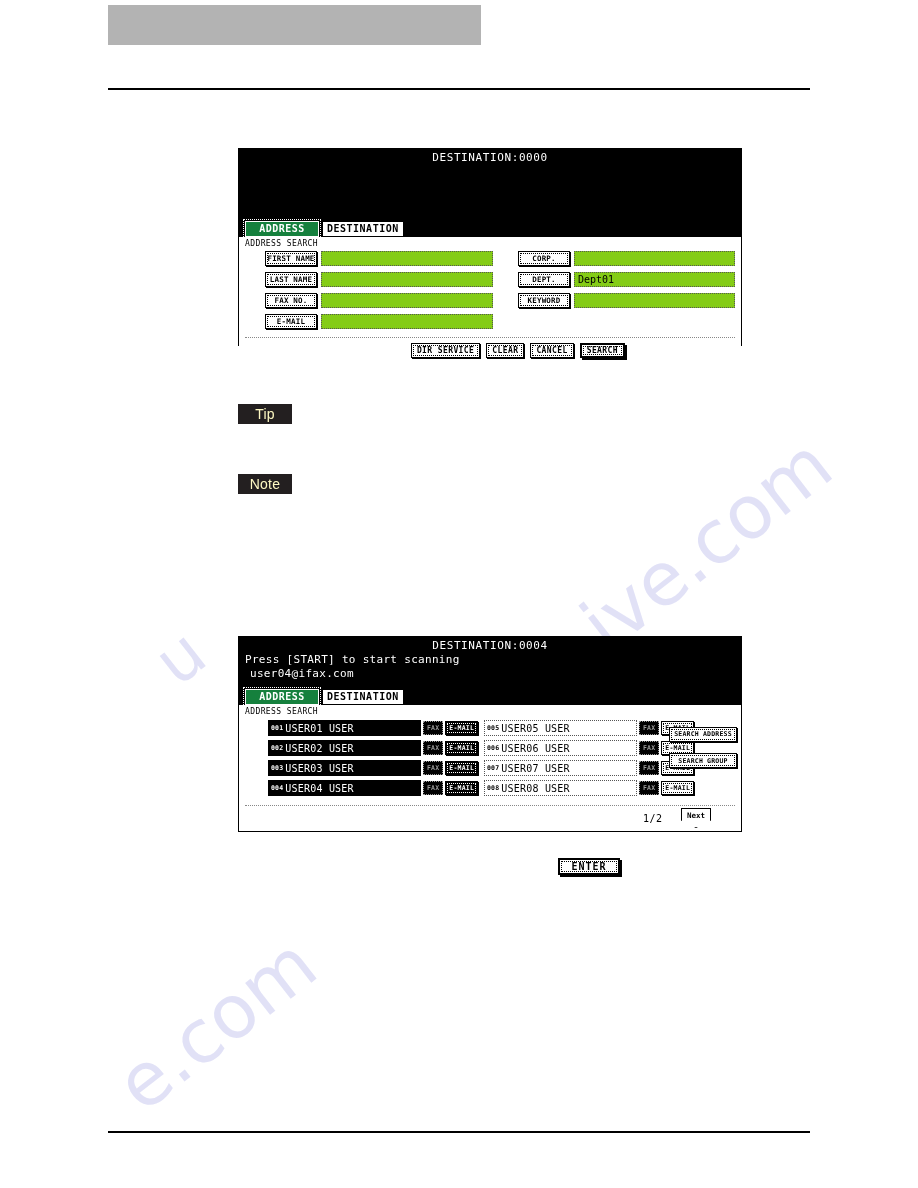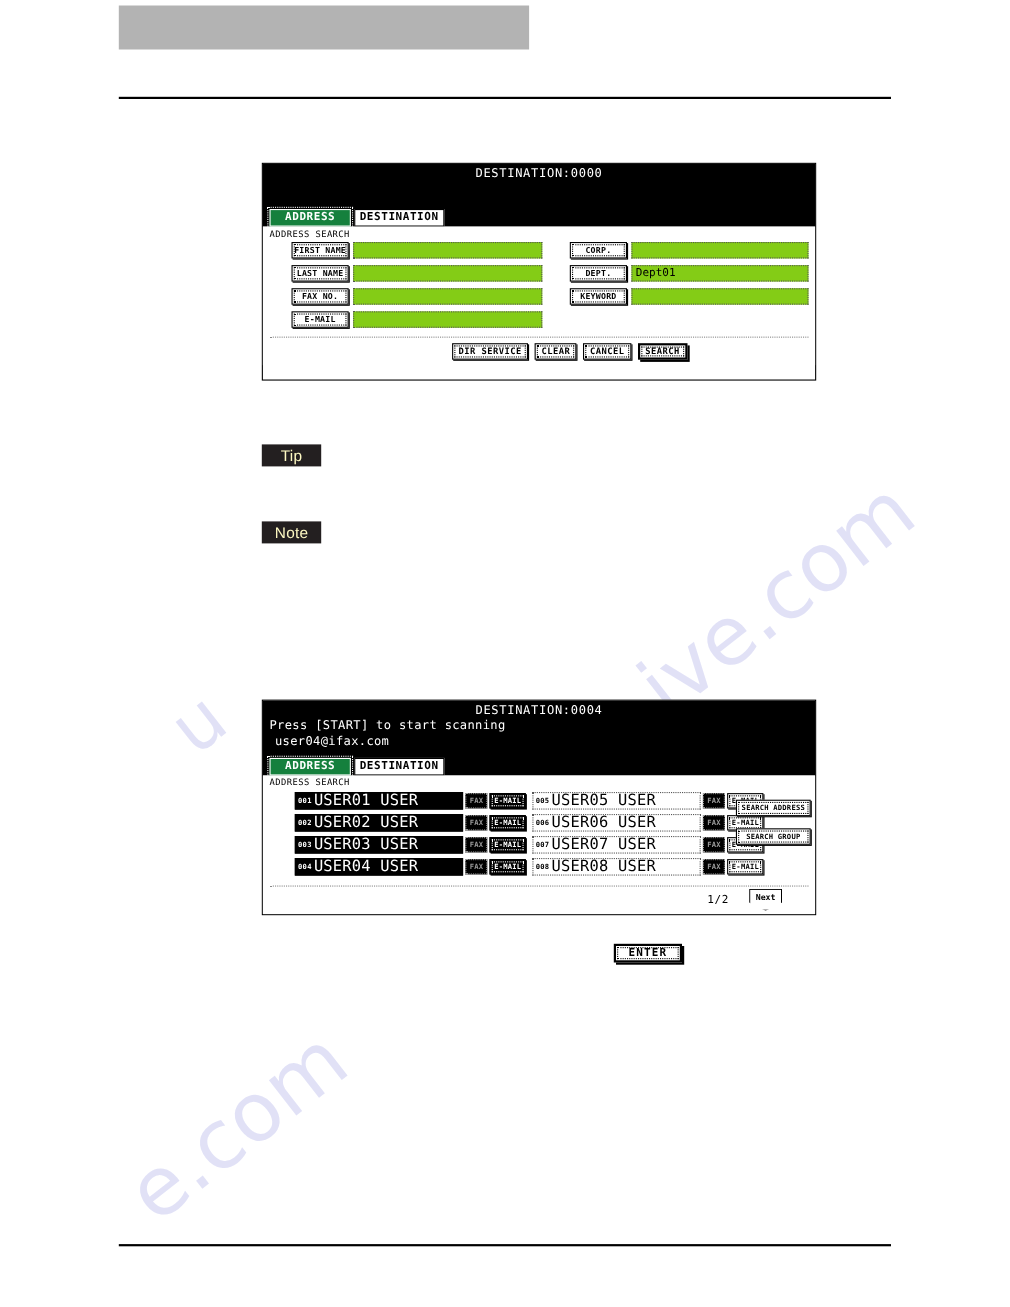--- a/index.html
+++ b/index.html
@@ -55,21 +55,21 @@
     font-family:"DejaVu Sans Mono", monospace;
     box-sizing:border-box;
   }
   .lcd-1{left:238px;top:148px;width:504px;height:198px;}
   .lcd-2{left:238px;top:636px;width:504px;height:196px;}
 
   .lcd-top{
     background:#000000;color:#ffffff;position:relative;
     width:100%;box-sizing:border-box;
   }
-  .lcd-1 .lcd-top{height:57px;padding-left:32px;}
+  .lcd-1 .lcd-top{height:88px;padding-left:32px;}
   .lcd-2 .lcd-top{height:68px;}
 
   .dest-count{
     position:absolute;left:0;right:0;top:2px;text-align:center;
     font-size:11px;letter-spacing:.6px;
   }
   .msg-line{
     position:absolute;left:6px;font-size:11px;letter-spacing:.3px;
     white-space:nowrap;
   }
@@ -170,21 +170,21 @@
     display:flex;align-items:center;height:18px;margin-bottom:2px;
   }
   .lname{
     flex:1;height:16px;border:1px dotted #555555;
     display:flex;align-items:center;
     font-size:10px;letter-spacing:.2px;
     box-sizing:border-box;overflow:hidden;white-space:nowrap;
   }
   .lname-sel{background:#000000;color:#ffffff;border:1px solid #000000;}
   .lnum{font-size:6.5px;font-weight:bold;padding:0 1px 0 2px;}
-  .lfull{font-size:14px;padding-left:1px;}
+  .lfull{font-size:10px;padding-left:1px;}
   .ltag{
     margin-left:2px;height:14px;flex:0 0 auto;
     font-size:6.5px;font-weight:bold;letter-spacing:.2px;
     padding:0 3px;
   }
   .ltag-fax{color:#9b9b9b;border:1px dotted #9b9b9b;background:#000000;box-shadow:none;}
   .ltag-fax::after{display:none;}
   .ltag-mail{}
 
   .sidekeys{

